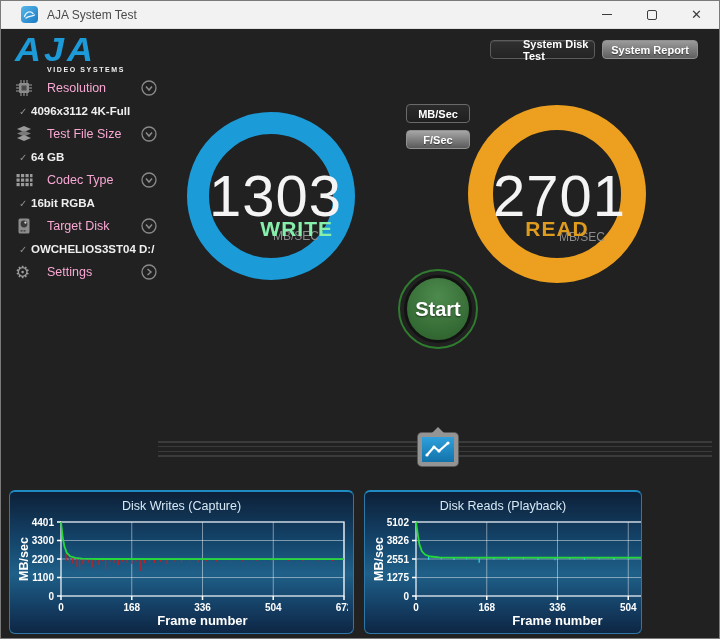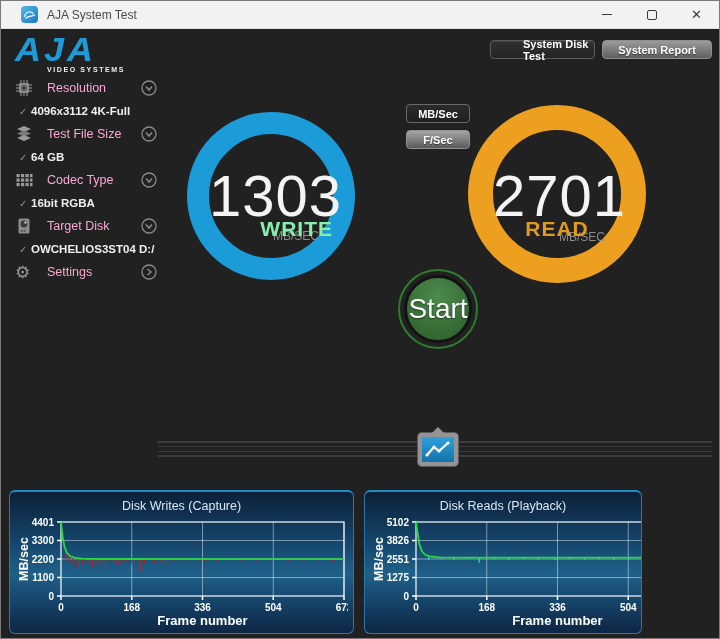--- a/index.html
+++ b/index.html
@@ -27,21 +27,21 @@
   .brand { position:absolute; left:14px; top:3px; width:110px; }
   .brand-logo { font-size:36px; font-weight:800; font-style:italic; letter-spacing:3px;
                 color:#1d9bd9; line-height:36px; transform:scaleY(.92); }
   .brand-tag { font-size:7px; font-weight:bold; letter-spacing:1.6px; color:#f0f0f0; text-align:right; margin-top:-2px; }
 
   
   .hdr-btn { position:absolute; top:11px; height:19px; border-radius:4px; font-size:11px; font-weight:bold;
              color:#fff; display:flex; align-items:center; justify-content:center; cursor:pointer; }
   .hdr-btn.dark { left:489px; width:105px; background:linear-gradient(#303030,#242424);
                   border:1px solid #5c5c5c; box-shadow:inset 0 1px 0 rgba(255,255,255,.08);padding-left:32px; }
-  .hdr-btn.lite { left:601px; width:110px; background:linear-gradient(#9b9b9b,#5f5f5f);
+  .hdr-btn.lite { left:601px; width:96px; background:linear-gradient(#9b9b9b,#5f5f5f);
                   border:1px solid #8f8f8f; text-shadow:0 1px 1px rgba(0,0,0,.5); }
 
   
   .sidebar { position:absolute; left:14px; top:48px; width:142px; }
   .menu-row { height:22px; display:flex; align-items:center; cursor:pointer; }
   .menu-ic { width:20px; height:18px; flex:none; display:flex; align-items:center; }
   .menu-label { font-size:12.5px; color:#f9a8d4; margin-left:12px; flex:1; }
   .menu-chevron { flex:none; width:16px; height:16px; }
   .value-row { height:24px; display:flex; align-items:center; padding-left:4px; }
   .check { font-size:10px; color:#8f8f8f; width:12px; flex:none; }
@@ -66,21 +66,21 @@
   .unit-btn.sel { top:75px; background:linear-gradient(#2b2b2b,#1f1f1f); border:1px solid #6a6a6a; }
   .unit-btn.unsel { top:101px; background:linear-gradient(#a6a6a6,#5a5a5a); border:1px solid #909090;
                     text-shadow:0 1px 1px rgba(0,0,0,.5); }
 
   
   .start-outer { position:absolute; left:397px; top:240px; width:80px; height:80px; border-radius:50%;
                  border:2px solid #2f7c2f; display:flex; align-items:center; justify-content:center; cursor:pointer; }
   .start-inner { width:68px; height:68px; border-radius:50%; border:3px solid #131313;
                  background:radial-gradient(circle at 50% 30%, #4d8a4d, #346a34 70%, #2c5c2c);
                  display:flex; align-items:center; justify-content:center; }
-  .start-label { font-size:28px; font-weight:normal; color:#fff; text-shadow:0 1px 2px rgba(0,0,0,.5); }
+  .start-label { font-size:20px; font-weight:bold; color:#fff; text-shadow:0 1px 2px rgba(0,0,0,.5); }
 
   
   .splitter { position:absolute; left:157px; right:7px; top:412px; height:16px; cursor:row-resize;
               display:flex; flex-direction:column; justify-content:space-between; }
   .splitter .grip-line { height:1.5px; background:#3b3b3b; }
   .chart-toggle { position:absolute; left:417px; top:404px; width:40px; height:33px; background:#949494;
                   border-radius:4px; cursor:pointer; box-shadow:0 0 0 1px #5a5a5a; }
   .chart-toggle .caret { position:absolute; left:14px; top:-6px; width:0; height:0;
                   border-left:6px solid transparent; border-right:6px solid transparent; border-bottom:6px solid #949494; }
   .chart-toggle .inner { position:absolute; inset:4px; background:linear-gradient(#2fa0dc,#1273aa); }

